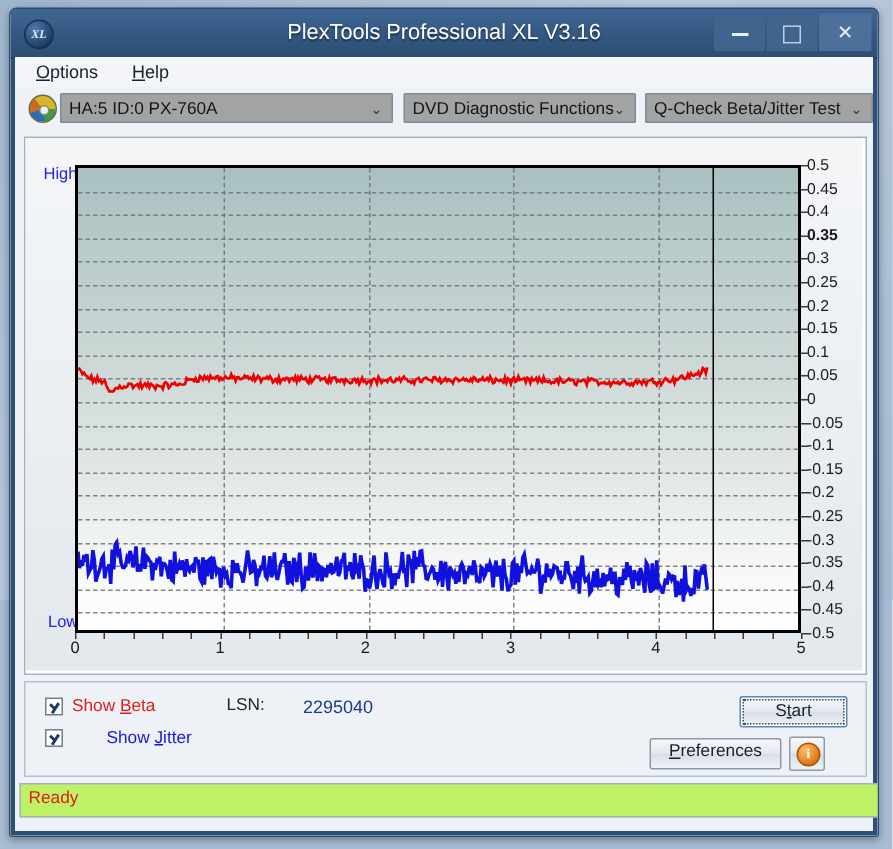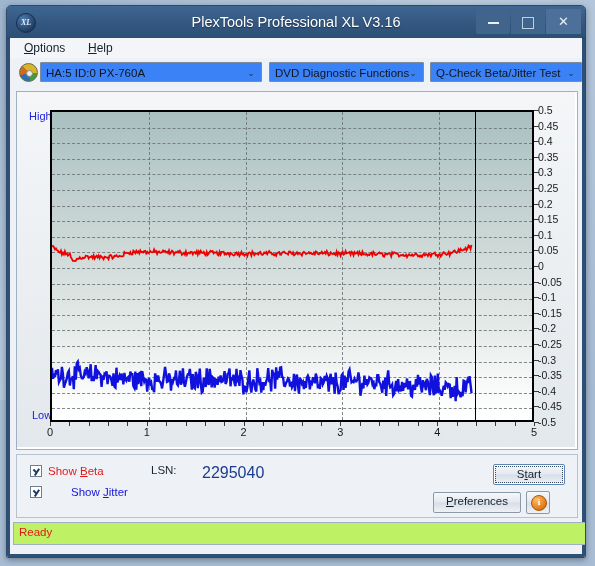--- a/index.html
+++ b/index.html
@@ -80,21 +80,21 @@
     background:
       conic-gradient(from 20deg,#d8b42a 0deg 70deg,#3f9c3f 70deg 150deg,#2a6fb5 150deg 230deg,#cf6a1f 230deg 300deg,#d8b42a 300deg 360deg);
     border:1px solid #6b6b4a;
   }
   #driveicon:after{
     content:"";position:absolute;left:5.5px;top:5.5px;width:5px;height:5px;
     border-radius:50%;background:#e8eef4;border:1px solid #8a8a6f;
   }
   .combo{
     position:absolute;top:4px;height:20px;
-    background:#3b82f6;border:1px solid #7c8a99;
+    background:#a3a3a3;border:1px solid #7c8a99;
     border-radius:1px;
     font-size:11.5px;color:#10161f;
     box-sizing:border-box;
   }
   .combo .ctext{position:absolute;left:5px;top:0;height:20px;line-height:20px;white-space:nowrap;}
   .combo .carrow{
     position:absolute;right:3px;top:0;height:20px;line-height:20px;width:14px;
     text-align:center;font-size:9px;color:#27313d;
   }
   #combo-drive{left:30px;width:222px;}
@@ -148,21 +148,21 @@
   }
   .checkbox:before{
     content:"";position:absolute;left:4.5px;top:2px;width:1.5px;height:8px;
     background:#1b3a63;transform:rotate(33deg);
   }
   .cblabel{position:absolute;left:18px;top:0;font-size:11.5px;height:16px;line-height:15px;white-space:nowrap;}
   #lbl-beta{color:#e01b1b;}
   #lbl-jitter{color:#1515dd;margin-left:23px;}
   .cblabel u{text-decoration:underline;}
   #lsn-label{position:absolute;left:134px;top:9px;font-size:11.5px;color:#1c2430;}
-  #lsn-value{position:absolute;left:185px;top:9px;font-size:16px;color:#1b3b8f;}
+  #lsn-value{position:absolute;left:185px;top:9px;font-size:12px;color:#1b3b8f;}
   .btn{
     position:absolute;background:linear-gradient(to bottom,#f6f8fa 0%,#e4e9ef 48%,#d7dee6 52%,#eef2f6 100%);
     border:1px solid #8c9aa8;border-radius:2px;
     font-size:11.5px;color:#15202e;text-align:center;cursor:default;
   }
   #btn-start{
     left:476px;top:9px;width:70px;height:19px;line-height:17px;
     border:1px solid #5a86b8;
     box-shadow:inset 0 0 0 1px #ffffff;
   }
@@ -264,21 +264,21 @@
             </svg>
         </div>
 
         <div id="axislayer">
             <div class="ylab" style="top: 12px;">0.5</div>
             <div class="ytick" style="top: 18px;"></div>
             <div class="ylab" style="top: 27.6px;">0.45</div>
             <div class="ytick" style="top: 33.6px;"></div>
             <div class="ylab" style="top: 43.2px;">0.4</div>
             <div class="ytick" style="top: 49.2px;"></div>
-            <div class="ylab" style="top: 58.8px;">0.35</div>
+            <div class="ylab" style="top: 58.8px; font-weight: bold;">0.35</div>
             <div class="ytick" style="top: 64.8px;"></div>
             <div class="ylab" style="top: 74.4px;">0.3</div>
             <div class="ytick" style="top: 80.4px;"></div>
             <div class="ylab" style="top: 90px;">0.25</div>
             <div class="ytick" style="top: 96px;"></div>
             <div class="ylab" style="top: 105.6px;">0.2</div>
             <div class="ytick" style="top: 111.6px;"></div>
             <div class="ylab" style="top: 121.2px;">0.15</div>
             <div class="ytick" style="top: 127.2px;"></div>
             <div class="ylab" style="top: 136.8px;">0.1</div>

